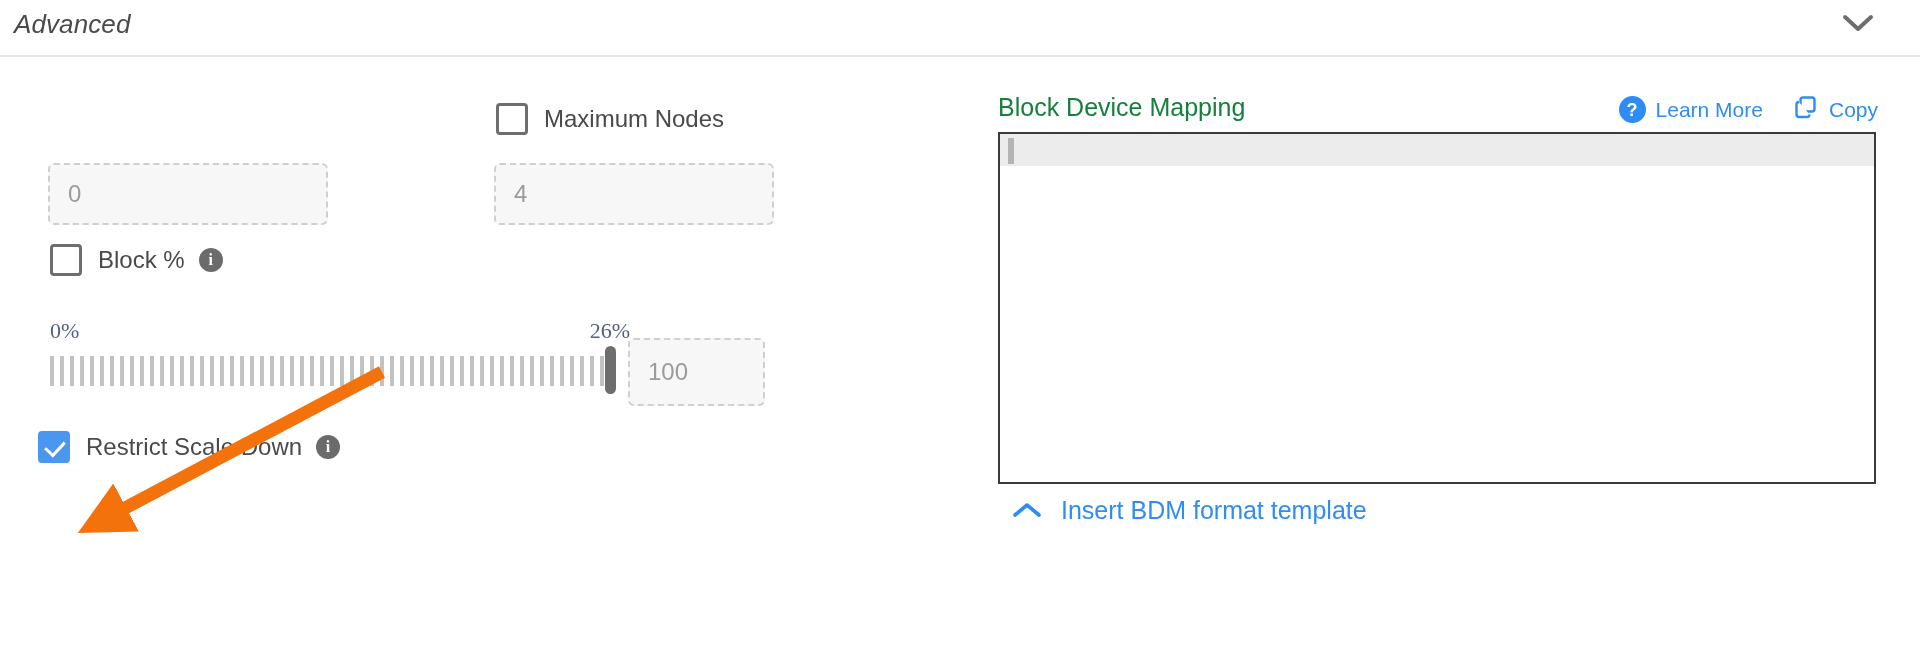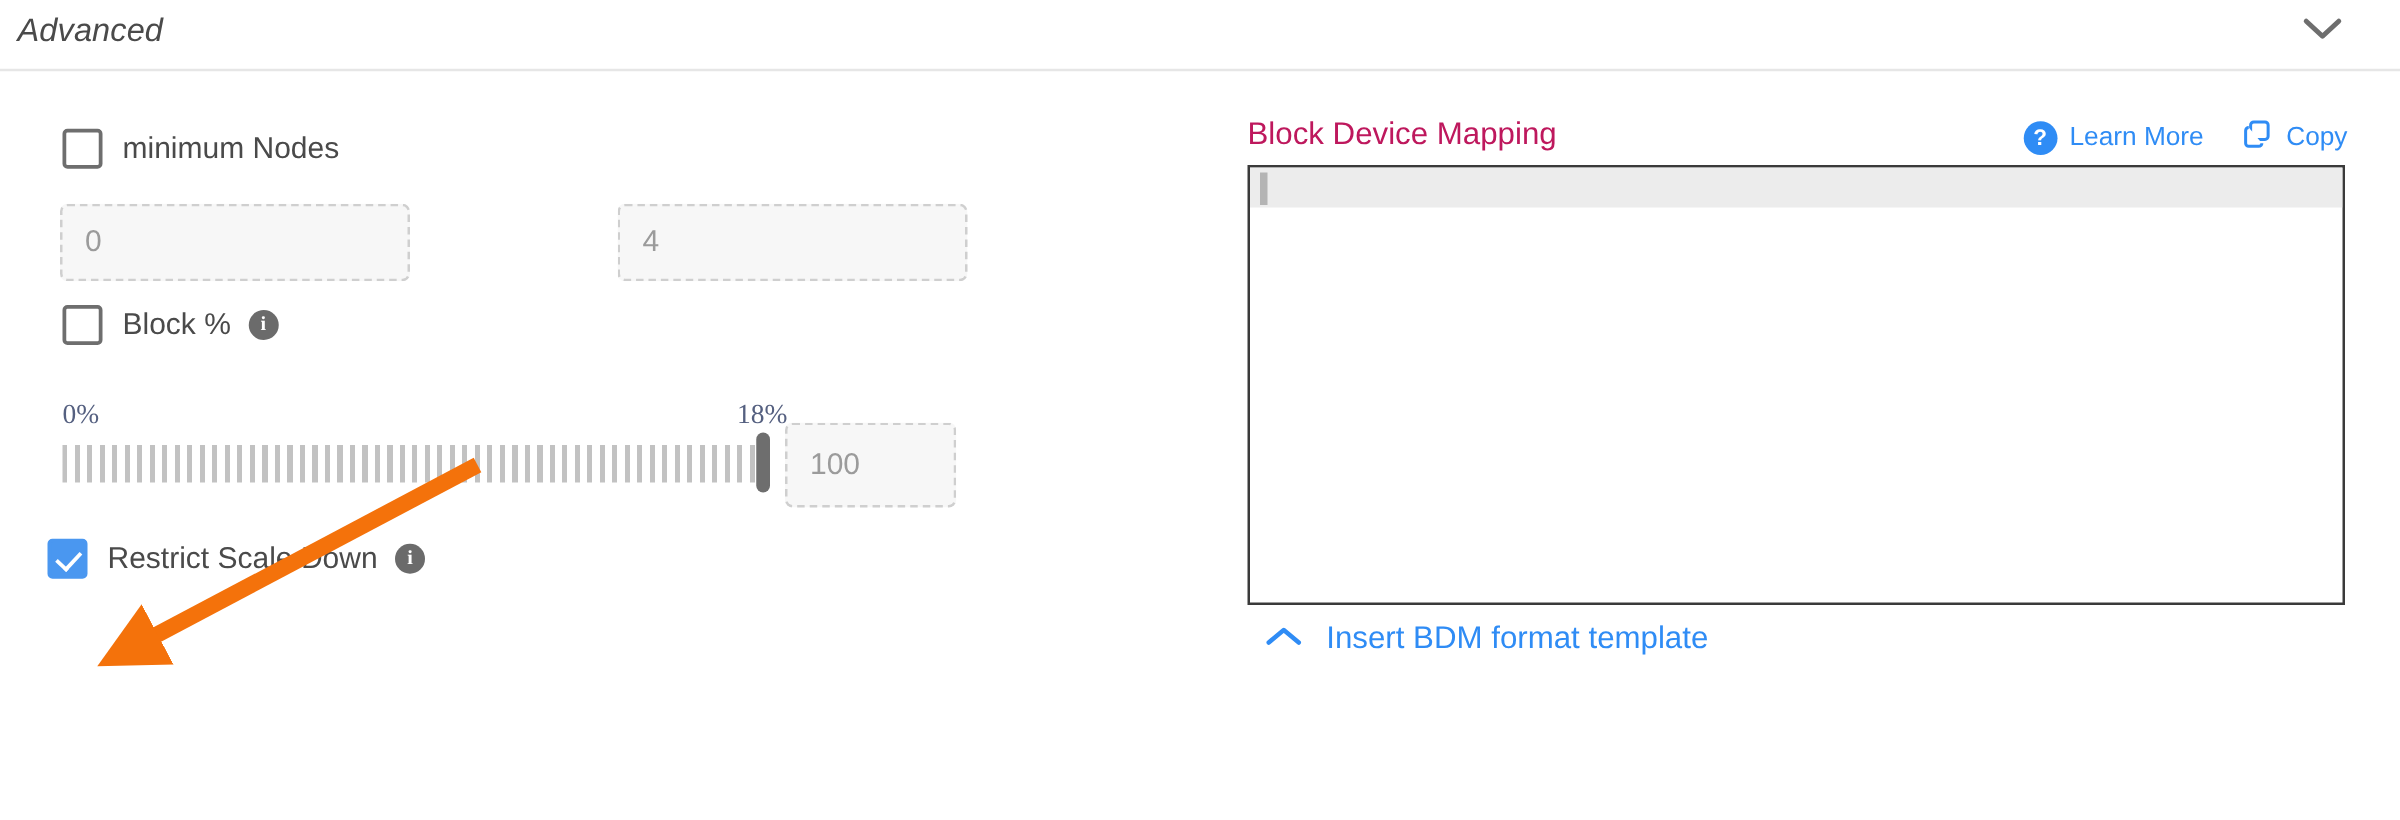--- a/index.html
+++ b/index.html
@@ -178,21 +178,21 @@
     position: absolute;
     left: 960px; top: 56px;
     width: 960px;
     height: 600px;
   }
   .bdm-title {
     position: absolute;
     left: 38px;
     top: 37px;
     font-size: 25px;
-    color: #be185d;
+    color: #15803d;
     white-space: nowrap;
   }
   .bdm-actions {
     position: absolute;
     right: 42px;
     top: 38px;
     display: flex;
     align-items: center;
     gap: 30px;
   }
@@ -294,37 +294,37 @@
         <svg width="34" height="22" viewBox="0 0 34 22">
           <polyline points="4,5 17,17 30,5" fill="none" stroke="#6e6e6e" stroke-width="4" stroke-linecap="round" stroke-linejoin="round"></polyline>
         </svg>
       </span>
     </div>
     <div class="header-rule"></div>
   </div>
 
   <div class="left-pane">
 
-    <div class="cb-row" style="left:50px; top:46px;">
+    <input class="dashed-input" style="left: 48px; top: 107px; width: 280px; height: 62px;" placeholder="0">
+
+    <div class="cb-row" style="left:496px; top:46px;">
       <span class="cb-box"></span>
-      <span class="cb-label">minimum Nodes</span>
-    </div>
-    <input class="dashed-input" style="left: 48px; top: 107px; width: 280px; height: 62px;" placeholder="0">
-
+      <span class="cb-label">Maximum Nodes</span>
+    </div>
     <input class="dashed-input" style="left: 494px; top: 107px; width: 280px; height: 62px;" placeholder="4">
 
     <div class="cb-row" style="left:50px; top:187px;">
       <span class="cb-box"></span>
       <span class="cb-label">Block %</span>
       <span class="info-icon">i</span>
     </div>
 
     <div class="slider-wrap">
       <span class="slider-min">0%</span>
-      <span class="slider-max">18%</span>
+      <span class="slider-max">26%</span>
       <div class="slider-track"></div>
       <div class="slider-thumb"></div>
     </div>
 
     <input class="dashed-input" style="left: 628px; top: 282px; width: 137px; height: 68px;" placeholder="100">
 
     <div class="cb-row" style="left:38px; top:374px;">
       <span class="cb-box checked"></span>
       <span class="cb-label">Restrict Scale Down</span>
       <span class="info-icon">i</span>

